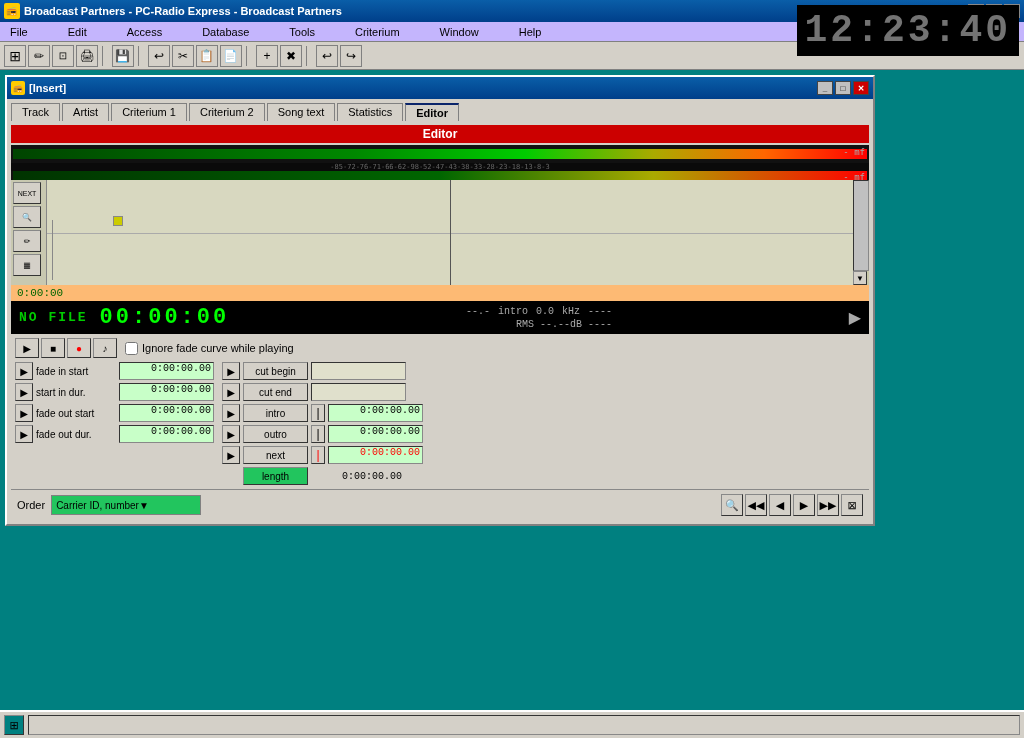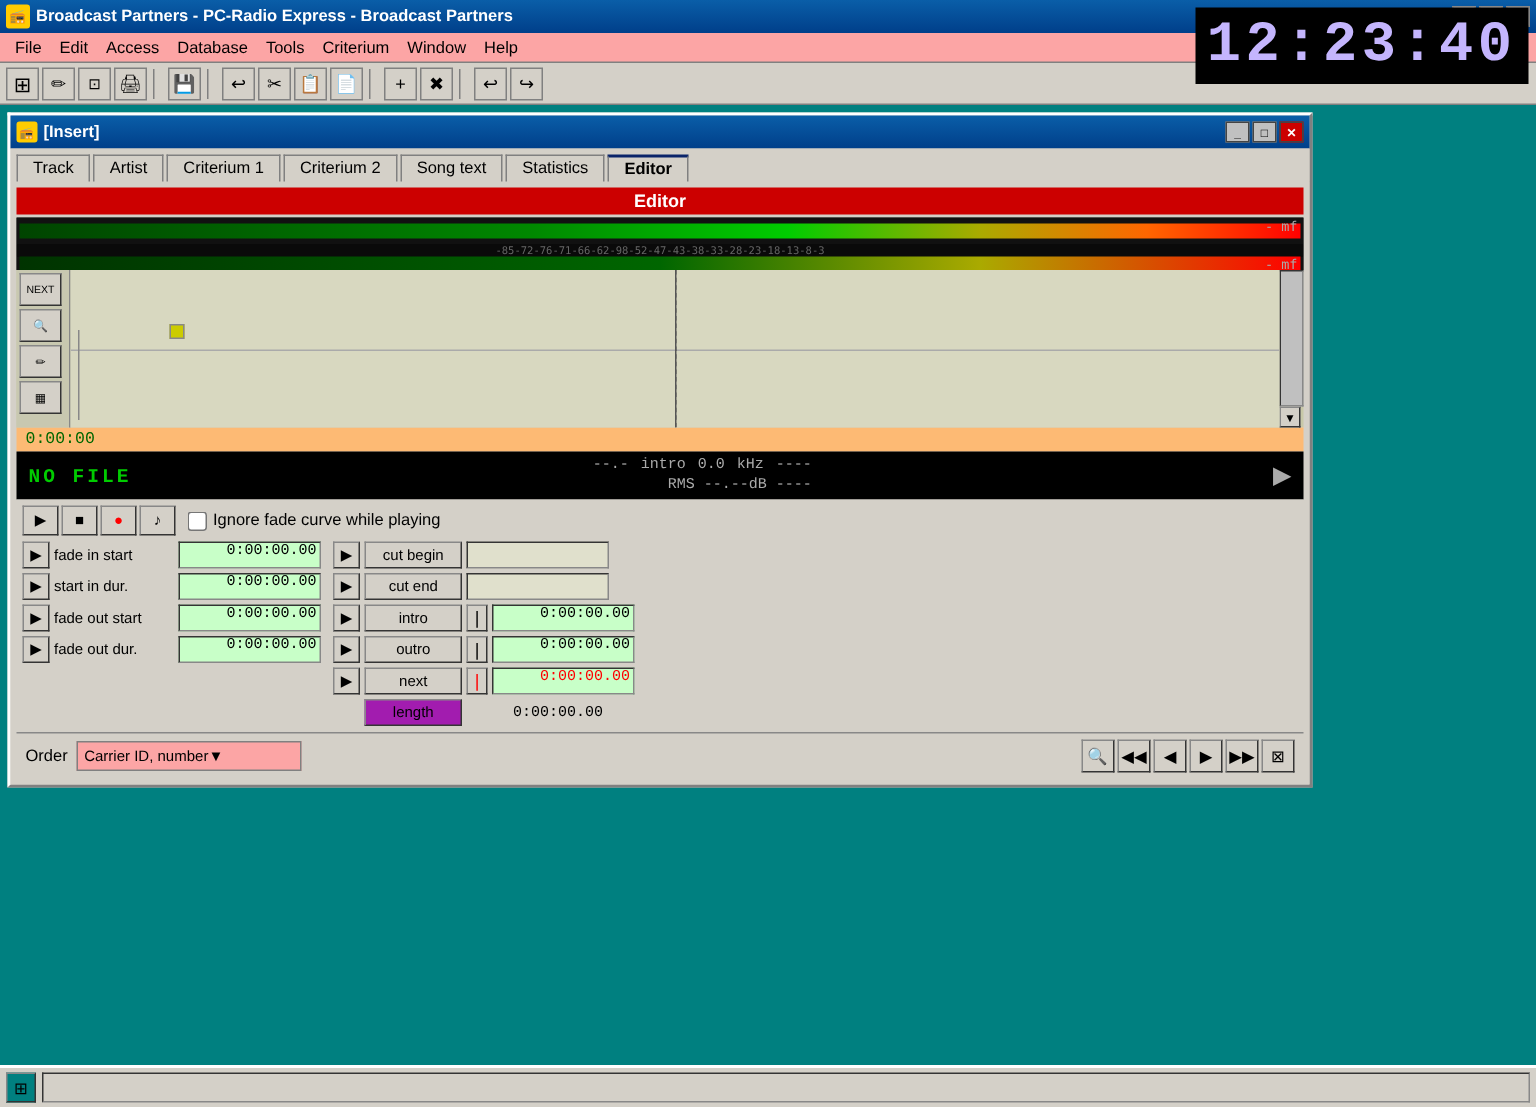--- a/index.html
+++ b/index.html
@@ -7,30 +7,30 @@
 
     
     .title-bar { background: linear-gradient(to bottom, #0a5ea8, #003f8a); color: white; height: 22px; display: flex; align-items: center; justify-content: space-between; padding: 0 4px; font-size: 11px; font-weight: bold; }
     .title-bar-left { display: flex; align-items: center; gap: 4px; }
     .title-bar-icon { width: 16px; height: 16px; background: #ffcc00; border-radius: 2px; display: flex; align-items: center; justify-content: center; font-size: 9px; }
     .title-bar-controls { display: flex; gap: 2px; }
     .title-btn { width: 16px; height: 14px; background: #c0c0c0; border: 1px solid #888; font-size: 9px; cursor: pointer; display: flex; align-items: center; justify-content: center; color: black; }
     .title-btn.close { background: #c0c0c0; }
 
     
-    .menu-bar { background: #fca5a5; height: 20px; display: flex; align-items: center; padding: 0 4px; border-bottom: 1px solid #808080; }
+    .menu-bar { background: #c4b5fd; height: 20px; display: flex; align-items: center; padding: 0 4px; border-bottom: 1px solid #808080; gap: 28px; }
     .menu-item { padding: 2px 6px; font-size: 11px; cursor: pointer; color: black; }
 
     
     .toolbar { background: #d4d0c8; height: 28px; display: flex; align-items: center; padding: 2px 4px; gap: 2px; border-bottom: 1px solid #808080; }
     .toolbar-btn { width: 22px; height: 22px; background: #d4d0c8; border: 1px solid #808080; cursor: pointer; display: flex; align-items: center; justify-content: center; font-size: 12px; }
     .toolbar-sep { width: 6px; height: 20px; border-left: 1px solid #808080; margin: 0 2px; }
 
     
-    .clock-display { position: absolute; top: 5px; right: 5px; background: black; color: #c4b5fd; font-family: 'Courier New', monospace; font-size: 38px; font-weight: bold; padding: 4px 8px; letter-spacing: 3px; }
+    .clock-display { position: absolute; top: 5px; right: 5px; background: black; color: #737373; font-family: 'Courier New', monospace; font-size: 38px; font-weight: bold; padding: 4px 8px; letter-spacing: 3px; }
 
     
     .main-window { position: absolute; top: 75px; left: 5px; width: 870px; background: #d4d0c8; border: 2px solid #808080; border-top: 2px solid white; border-left: 2px solid white; }
     .main-window-titlebar { background: linear-gradient(to bottom, #0a5ea8, #003f8a); color: white; height: 22px; display: flex; align-items: center; justify-content: space-between; padding: 0 4px; font-size: 11px; font-weight: bold; }
     .main-window-controls { display: flex; gap: 2px; }
     .win-btn { width: 16px; height: 14px; background: #c0c0c0; border: 1px solid #444; font-size: 8px; cursor: pointer; display: flex; align-items: center; justify-content: center; color: black; }
 
     
     .tabs { display: flex; padding: 4px 4px 0; background: #d4d0c8; gap: 2px; }
     .tab { padding: 2px 10px; background: #d4d0c8; border: 1px solid #808080; border-bottom: none; cursor: pointer; font-size: 11px; }
@@ -51,21 +51,21 @@
     .trans-btn.red { color: red; }
     .cue-btn { width: 18px; height: 18px; background: #d4d0c8; border: 1px outset #888; cursor: pointer; font-size: 10px; display: flex; align-items: center; justify-content: center; }
     .cue-label { min-width: 80px; font-size: 10px; }
     .cue-input { width: 95px; height: 18px; background: #c8ffc8; border: 1px inset #888; font-family: 'Courier New', monospace; font-size: 10px; text-align: right; padding: 0 2px; }
     .cue-input.red-text { color: red; }
     .cue-named-btn { width: 65px; height: 18px; background: #d4d0c8; border: 1px outset #888; cursor: pointer; font-size: 10px; text-align: center; display: flex; align-items: center; justify-content: center; }
     .cue-marker { width: 14px; height: 18px; background: #d4d0c8; border: 1px outset #888; cursor: pointer; display: flex; align-items: center; justify-content: center; font-size: 10px; }
 
     
     .order-bar { display: flex; align-items: center; background: #d4d0c8; padding: 4px 6px; border-top: 1px solid #888; gap: 6px; }
-    .order-dropdown { width: 150px; height: 20px; background: #fca5a5; border: 1px solid #808080; font-size: 10px; display: flex; align-items: center; justify-content: flex-start; padding: 0 4px; cursor: pointer; }
+    .order-dropdown { width: 150px; height: 20px; background: #22c55e; border: 1px solid #808080; font-size: 10px; display: flex; align-items: center; justify-content: flex-start; padding: 0 4px; cursor: pointer; }
     .nav-btns { display: flex; gap: 2px; margin-left: auto; }
     .nav-btn { width: 22px; height: 22px; background: #d4d0c8; border: 1px outset #888; cursor: pointer; display: flex; align-items: center; justify-content: center; font-size: 11px; }
 
     .left-toolbar { display: flex; flex-direction: column; width: 36px; background: #c8c8b0; border-right: 1px solid #888; padding: 2px; gap: 2px; }
     .left-tool-btn { width: 28px; height: 22px; background: #d4d0c8; border: 1px outset #888; cursor: pointer; font-size: 8px; display: flex; align-items: center; justify-content: center; }
   </style>
 </head>
 <body>
 
 <div class="title-bar">
@@ -198,20 +198,21 @@
       </div>
     </div>
 
     <div style="background:#fdba74;padding:2px 6px;display:flex;align-items:center;gap:4px">
       <span style="color:#006600;font-family:'Courier New',monospace;font-size:11px">0:00:00</span>
     </div>
 
     <div class="transport-area">
       <div style="display:flex;align-items:center;gap:12px">
         <span style="color:#00cc00;font-family:'Courier New',monospace;font-size:13px;font-weight:bold;letter-spacing:2px">NO FILE</span>
+        <span style="color:#00ff00;font-family:'Courier New',monospace;font-size:22px;font-weight:bold;letter-spacing:3px">00:00:00</span>
       </div>
       <div style="display:flex;flex-direction:column;align-items:flex-end;gap:2px">
         <div style="color:#aaa;font-family:'Courier New',monospace;font-size:10px;display:flex;gap:8px">
           <span>--.-</span>
           <span>intro</span>
           <span>0.0</span>
           <span>kHz</span>
           <span>----</span>
         </div>
         <div style="color:#aaa;font-family:'Courier New',monospace;font-size:10px;display:flex;gap:6px">
@@ -293,21 +294,21 @@
           </div>
 
           <div style="display:flex;align-items:center;gap:3px">
             <div class="cue-btn">▶</div>
             <div class="cue-named-btn">next</div>
             <div class="cue-marker" style="font-size:12px;color:red">|</div>
             <div class="cue-input red-text">0:00:00.00</div>
           </div>
 
           <div style="display:flex;align-items:center;gap:3px;padding-left:21px">
-            <div class="cue-named-btn" style="cursor:default;background:#a21caf">length</div>
+            <div class="cue-named-btn" style="cursor:default;background:#22c55e">length</div>
             <div style="width:95px;text-align:right;font-family:'Courier New',monospace;font-size:10px;padding-right:4px">0:00:00.00</div>
           </div>
         </div>
       </div>
     </div>
 
     <div class="order-bar">
       <span>Order</span>
       <div class="order-dropdown">
         <span>Carrier ID, number</span>

